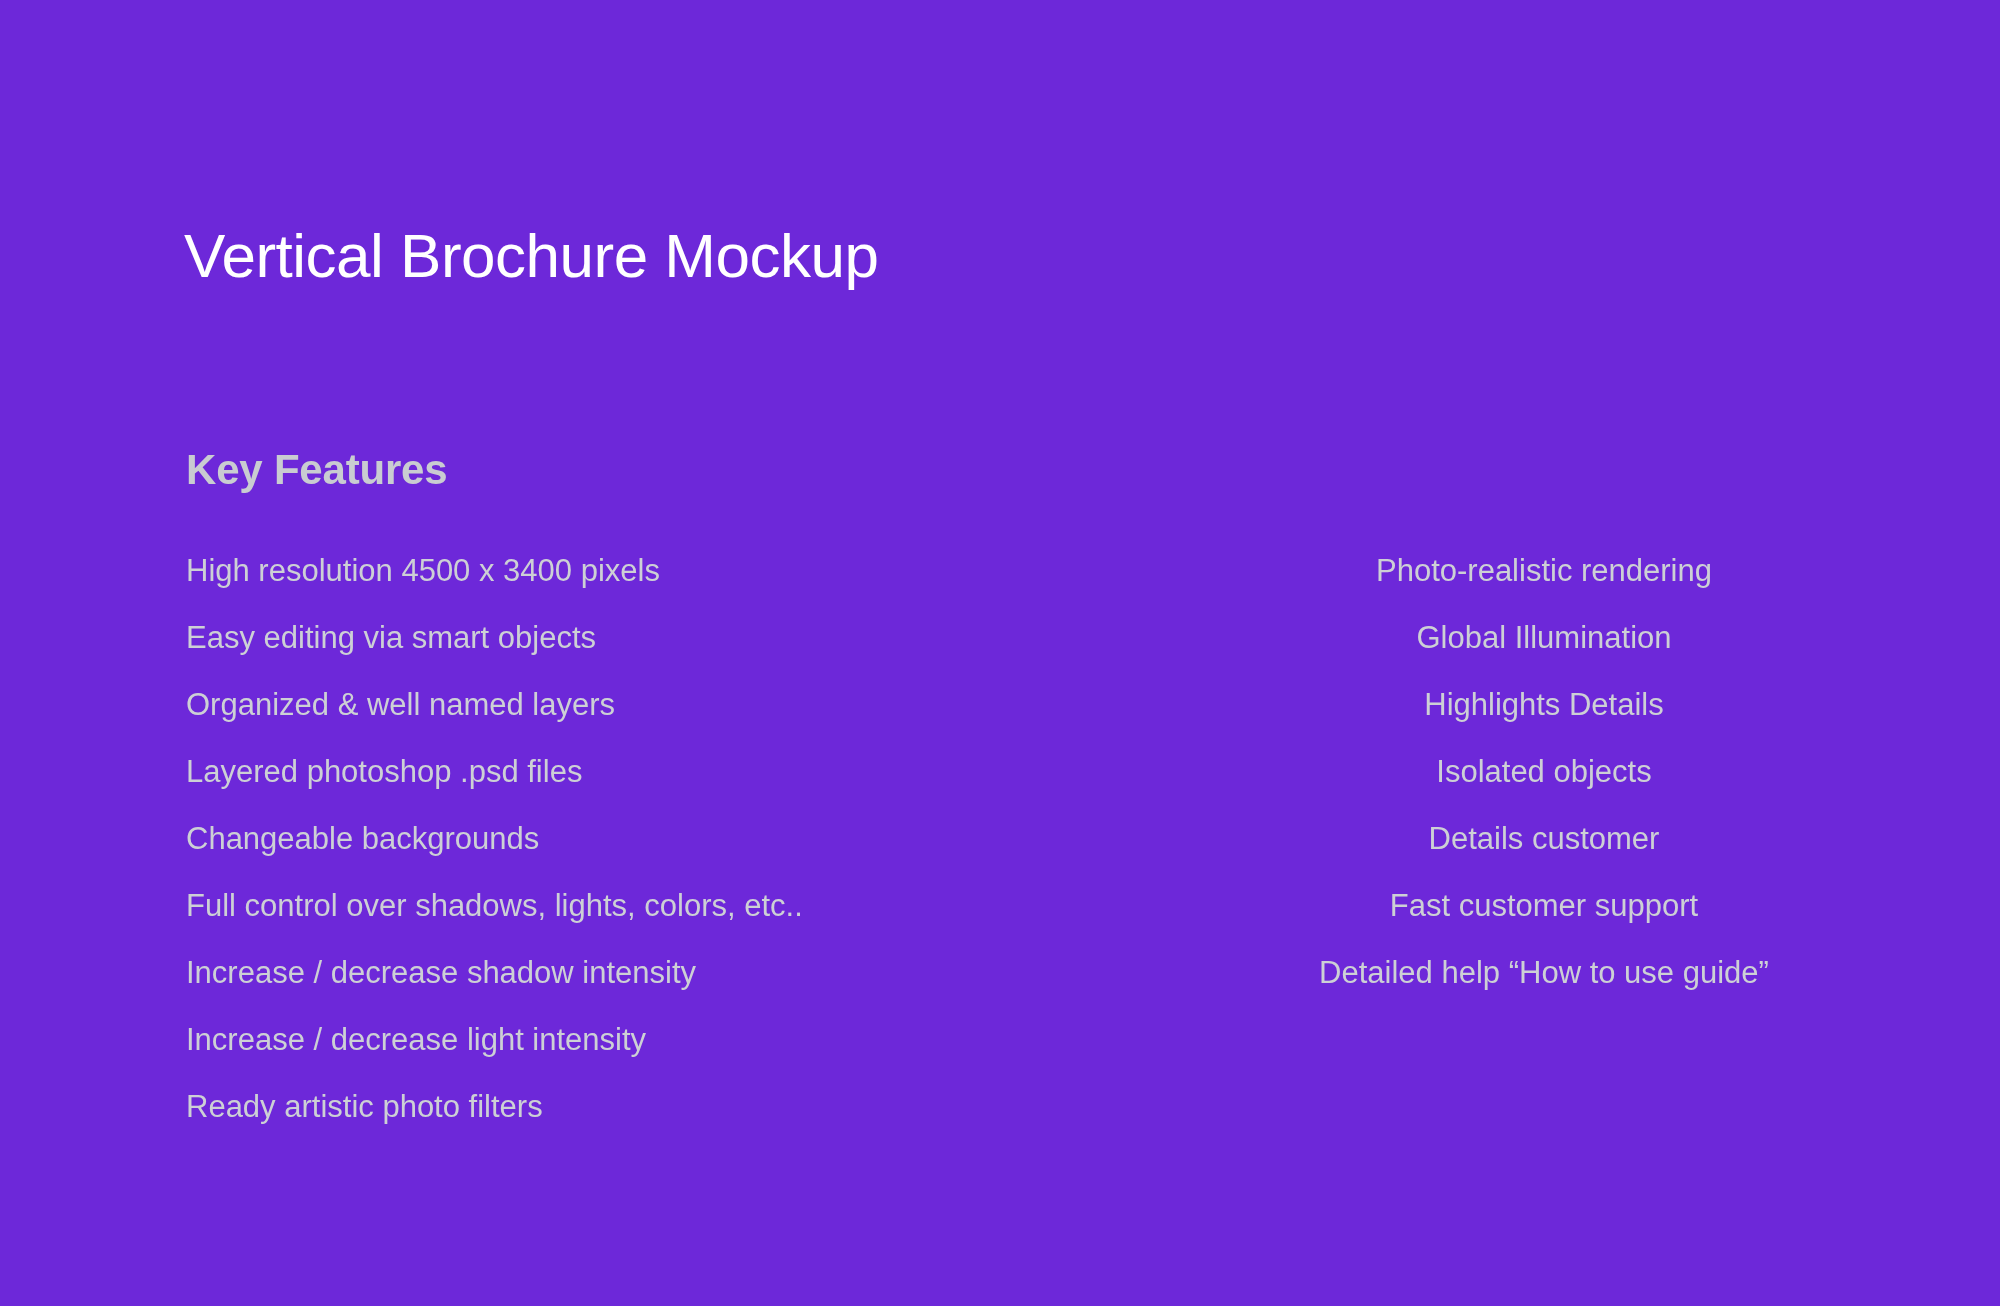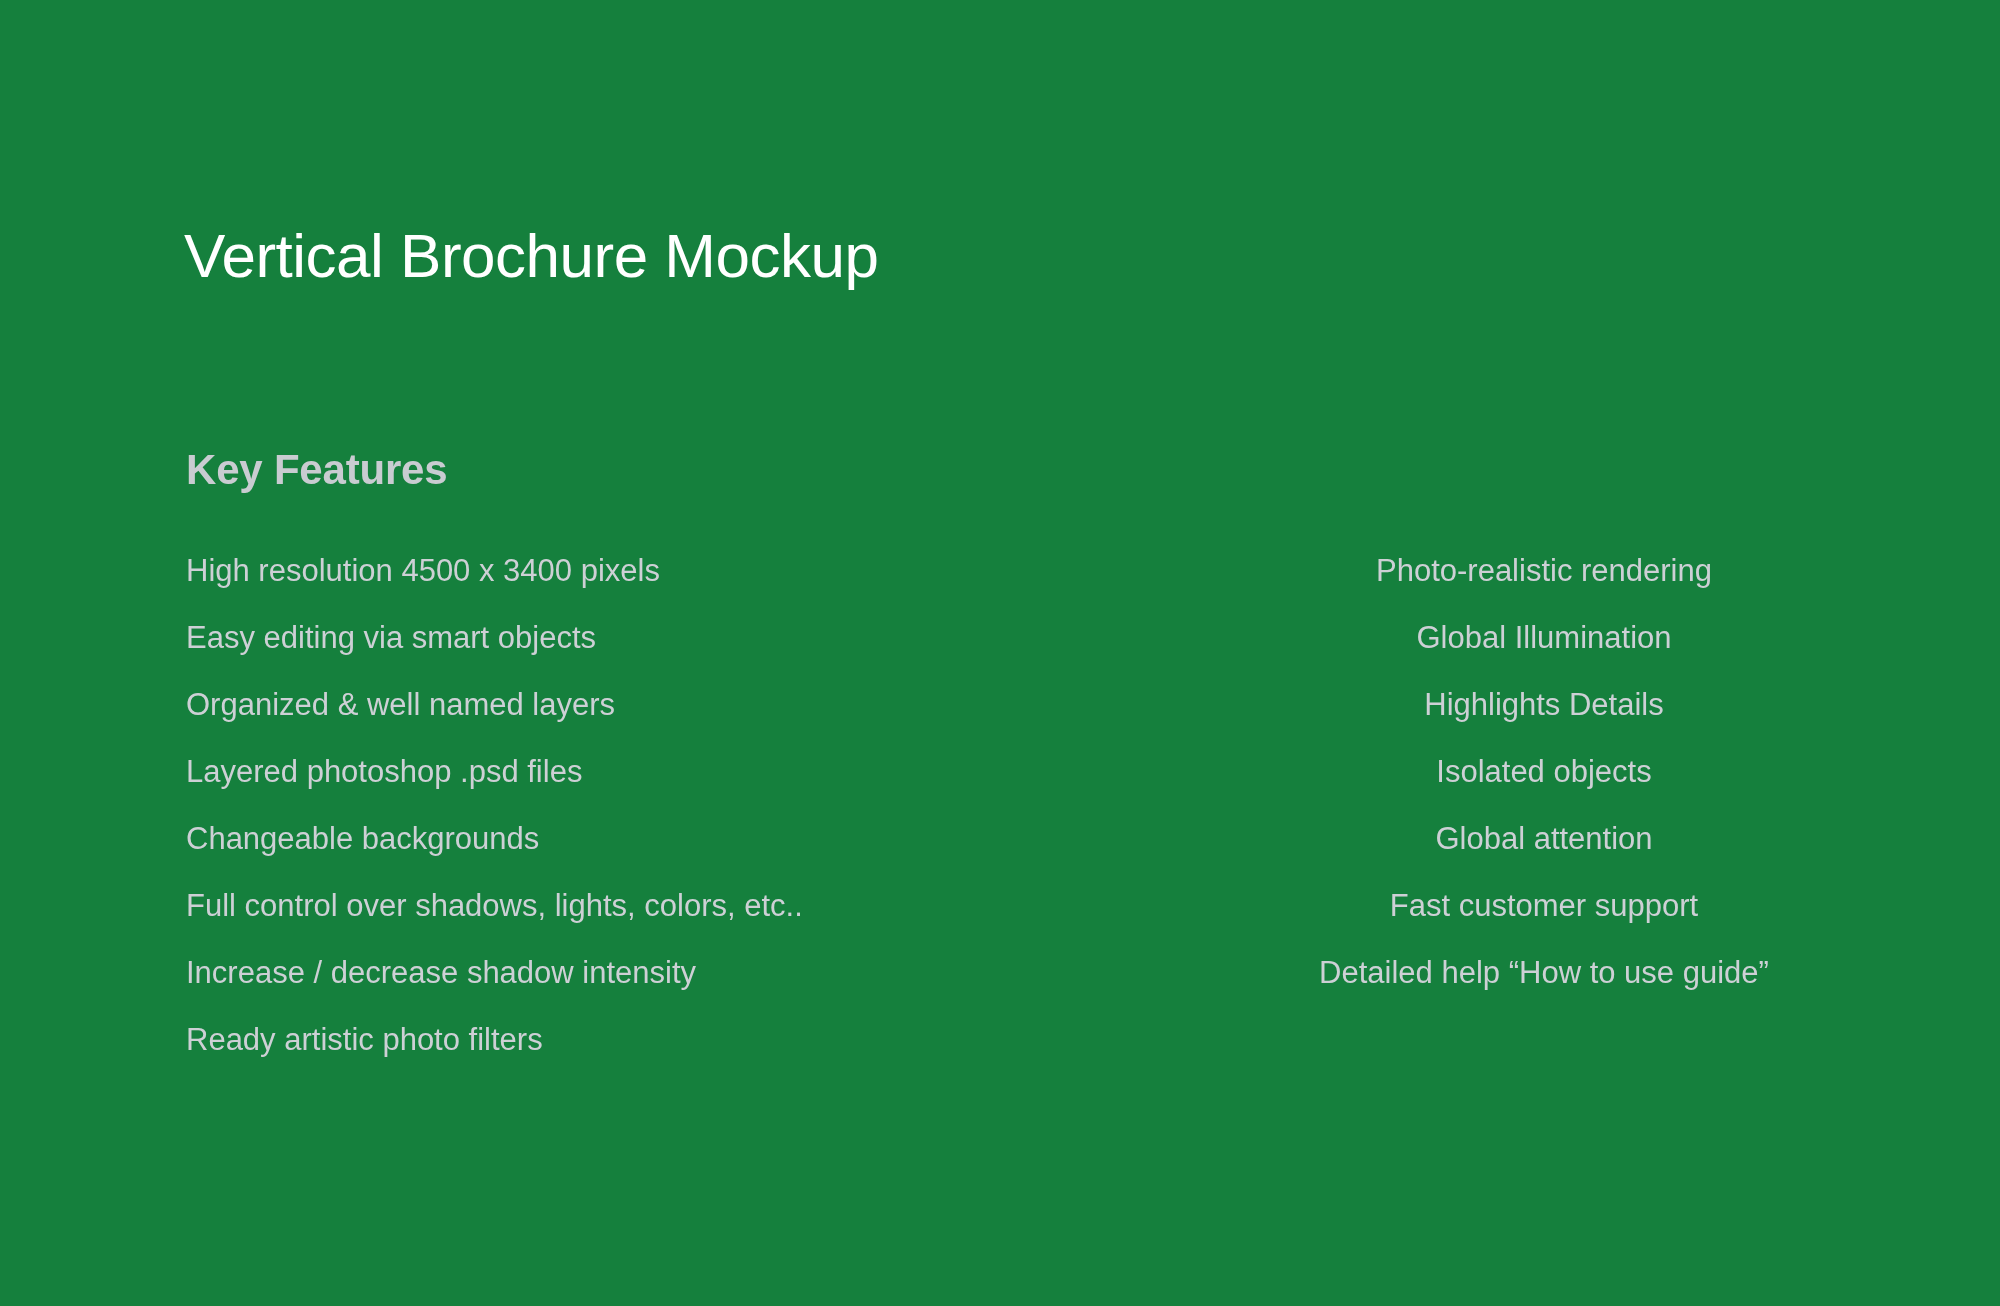--- a/index.html
+++ b/index.html
@@ -10,21 +10,21 @@
     width: 2000px;
     height: 1306px;
     background: #2a2e36;
     font-family: "Liberation Sans", sans-serif;
     overflow: hidden;
   }
   .page {
     position: relative;
     width: 2000px;
     height: 1306px;
-    background: #15803d;
+    background: #6d28d9;
     box-sizing: border-box;
   }
   .title {
     position: absolute;
     left: 184px;
     top: 180px;
     font-size: 62px;
     font-weight: 400;
     color: #ffffff;
     letter-spacing: -0.5px;
@@ -75,28 +75,29 @@
   <div class="features">
 
     <div class="col col-left">
       <div class="feature-item">High resolution 4500 x 3400 pixels</div>
       <div class="feature-item">Easy editing via smart objects</div>
       <div class="feature-item">Organized &amp; well named layers</div>
       <div class="feature-item">Layered photoshop .psd files</div>
       <div class="feature-item">Changeable backgrounds</div>
       <div class="feature-item">Full control over shadows, lights, colors, etc..</div>
       <div class="feature-item">Increase / decrease shadow intensity</div>
+      <div class="feature-item">Increase / decrease light intensity</div>
       <div class="feature-item">Ready artistic photo filters</div>
     </div>
 
     <div class="col col-right">
       <div class="feature-item">Photo-realistic rendering</div>
       <div class="feature-item">Global Illumination</div>
       <div class="feature-item">Highlights Details</div>
       <div class="feature-item">Isolated objects</div>
-      <div class="feature-item">Global attention</div>
+      <div class="feature-item">Details customer</div>
       <div class="feature-item">Fast customer support</div>
       <div class="feature-item">Detailed help “How to use guide”</div>
     </div>
 
   </div>
 
 </div>
 
 </body></html>

